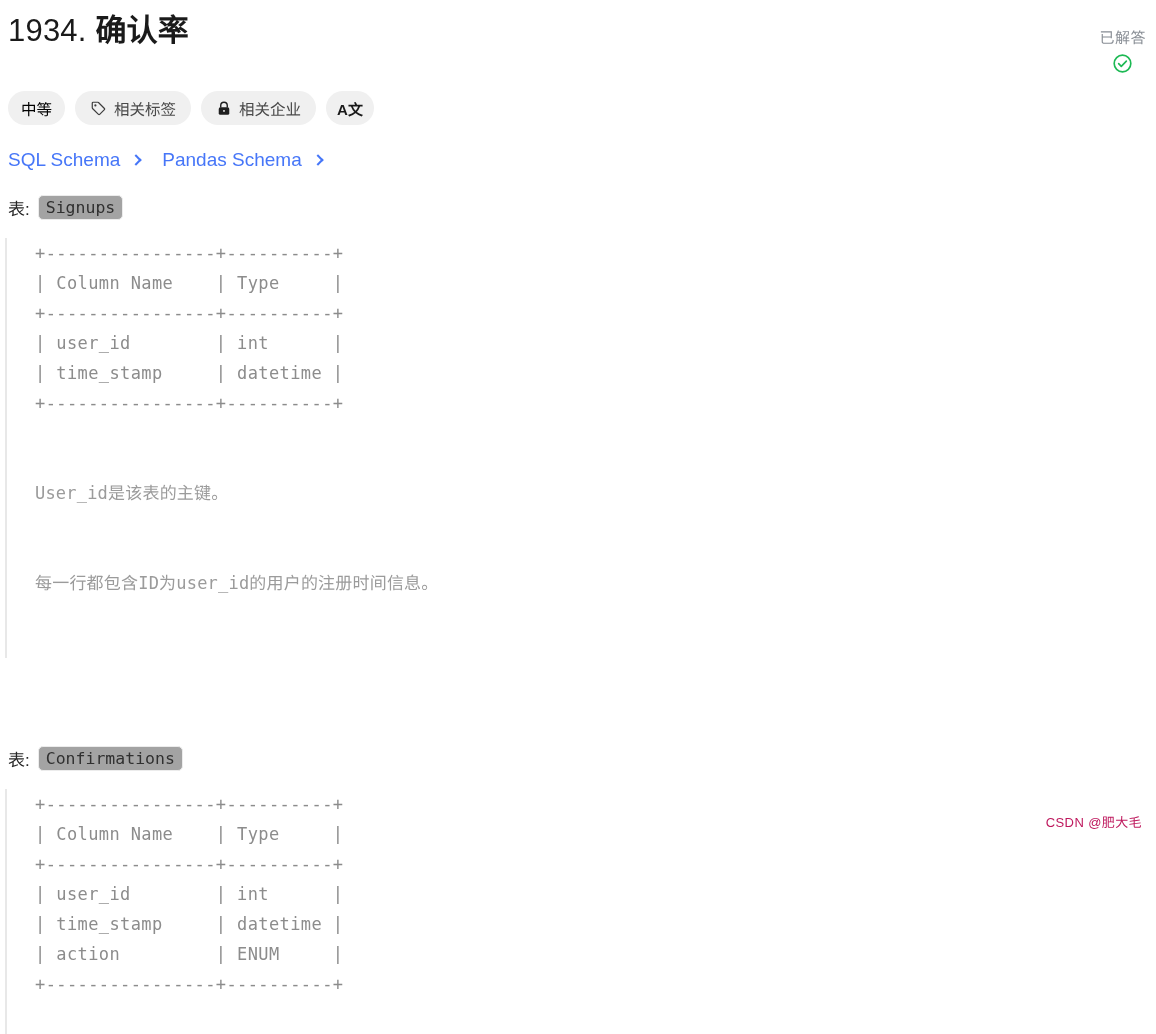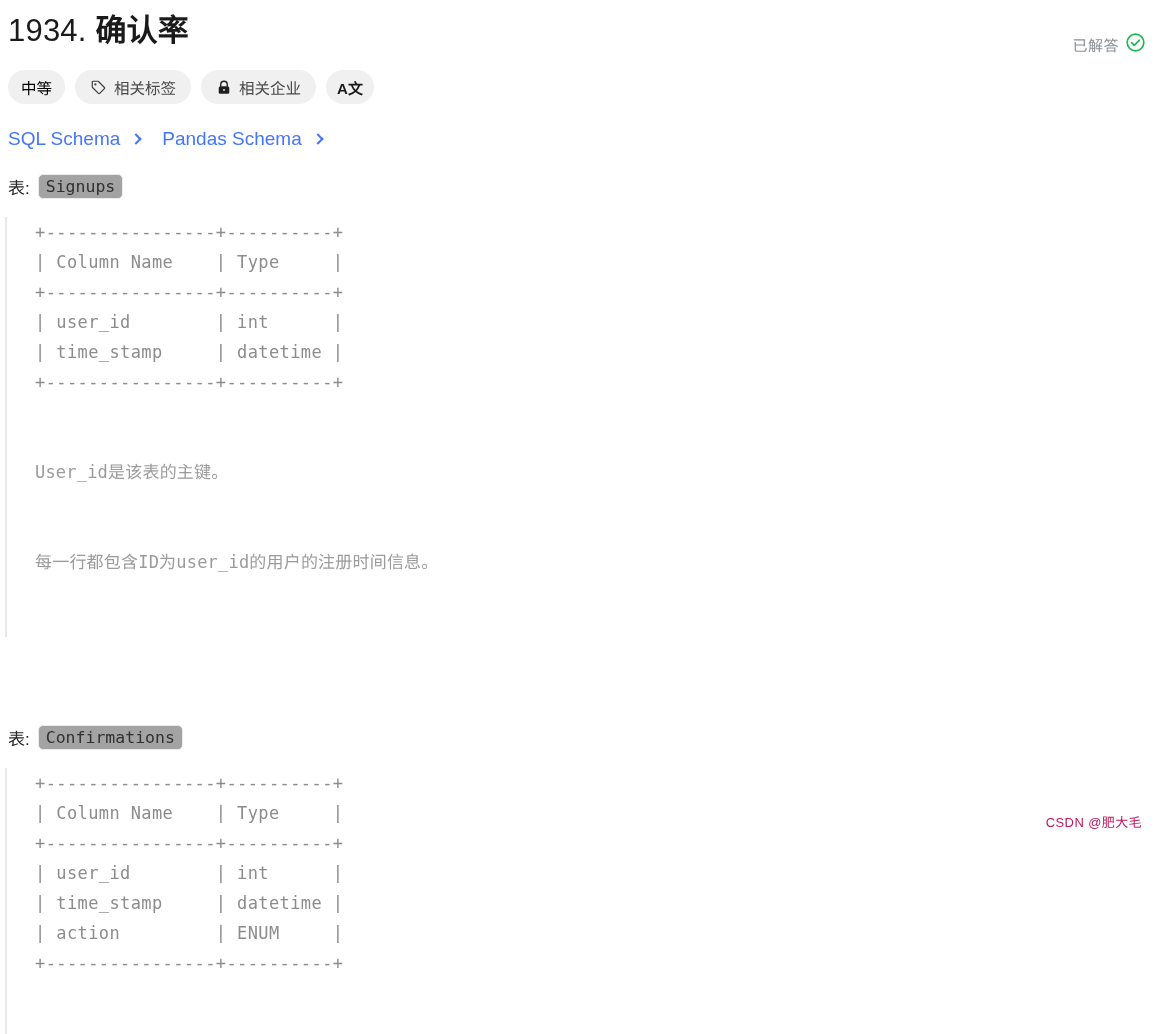--- a/index.html
+++ b/index.html
@@ -42,22 +42,23 @@
     white-space: nowrap;
   }
   .problem-title .num {
     font-weight: 400;
   }
 
   .solved-status {
     display: flex;
     align-items: center;
     gap: 6px;
-    margin-top: 22px;
+    margin-top: 16px;
     padding-right: 2px;
+    flex-direction: column;
   }
   .solved-text {
     font-size: 15px;
     color: #8a8f96;
     letter-spacing: 0.5px;
   }
   .check-icon { display: block; }
 
   
   .meta-row {

